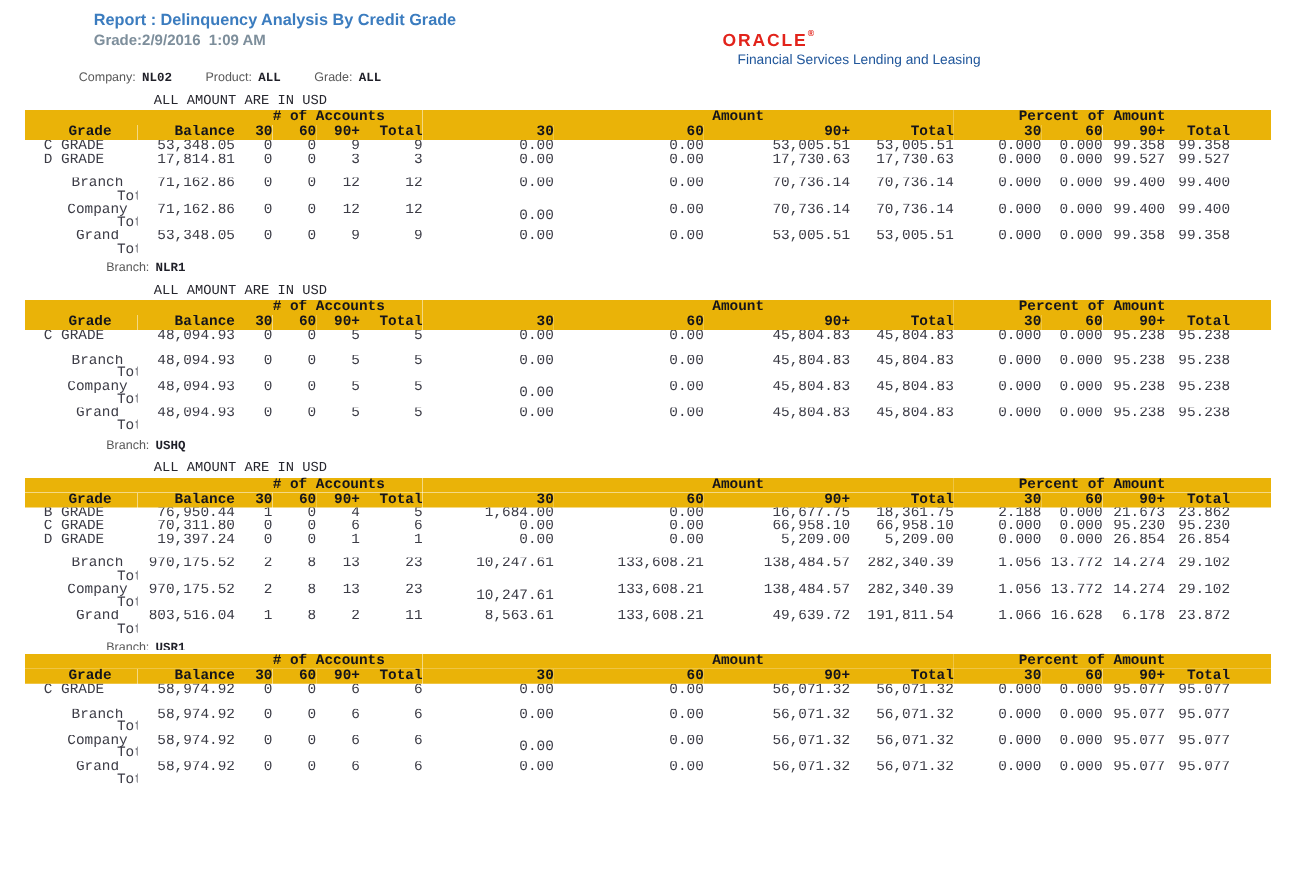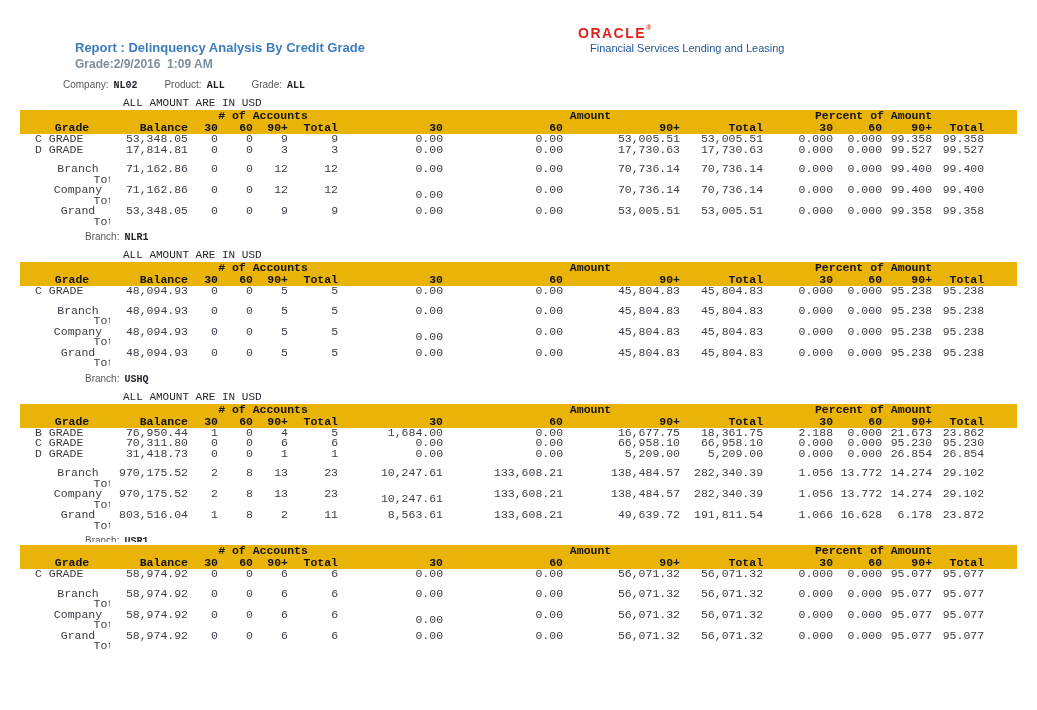--- a/index.html
+++ b/index.html
@@ -2,24 +2,24 @@
 <html><head>
 <meta charset="utf-8">
 <style>
   * { box-sizing: border-box; }
   html,body { margin:0; padding:0; }
   body {
     width:1037px; height:710px; background:#ffffff; overflow:hidden;
     font-family:"Liberation Sans", sans-serif; color:#1f1f28; position:relative;
   }
   
-  .hdr { padding-top:40px; }
+  .hdr { padding-top:8px; }
   .rpt-title { margin-left:75px; font-size:13px; font-weight:bold; color:#3b7cbf; }
   .rpt-date  { margin-left:75px; font-size:12px; font-weight:bold; color:#7d8e9b; margin-top:2px; white-space:pre; }
-  .meta-line { margin-left:63px; margin-top:8px; font-size:10px; }
+  .meta-line { margin-left:63px; margin-top:18px; font-size:10px; }
   .meta-branch { margin-left:85px; margin-top:1px; font-size:10px; }
   .lbl { color:#595959; font-size:10px; }
   .val { font-family:"Liberation Mono","DejaVu Sans Mono",monospace; font-size:10px; font-weight:bold; color:#1f1f28; margin-left:5px; }
   .pair { margin-right:24px; }
   
   .logo { position:absolute; left:578px; top:24px; }
   .logo-brand { color:#e2231b; font-weight:bold; font-size:14px; letter-spacing:1.5px; }
   .logo-mark  { color:#e2231b; font-size:7px; vertical-align:top; font-weight:bold; }
   .logo-tag   { color:#21579b; font-size:11px; margin-left:12px; margin-top:0px; }
   
@@ -397,21 +397,21 @@
           <td>66,958.10</td>
           <td>66,958.10</td>
           <td>0.000</td>
           <td>0.000</td>
           <td>95.230</td>
           <td>95.230</td>
           <td></td>
         </tr>
         <tr>
           <td class="grade">D GRADE</td>
-          <td>31,418.73</td>
+          <td>19,397.24</td>
           <td>0</td>
           <td>0</td>
           <td>1</td>
           <td>1</td>
           <td>0.00</td>
           <td>0.00</td>
           <td>5,209.00</td>
           <td>5,209.00</td>
           <td>0.000</td>
           <td>0.000</td>

